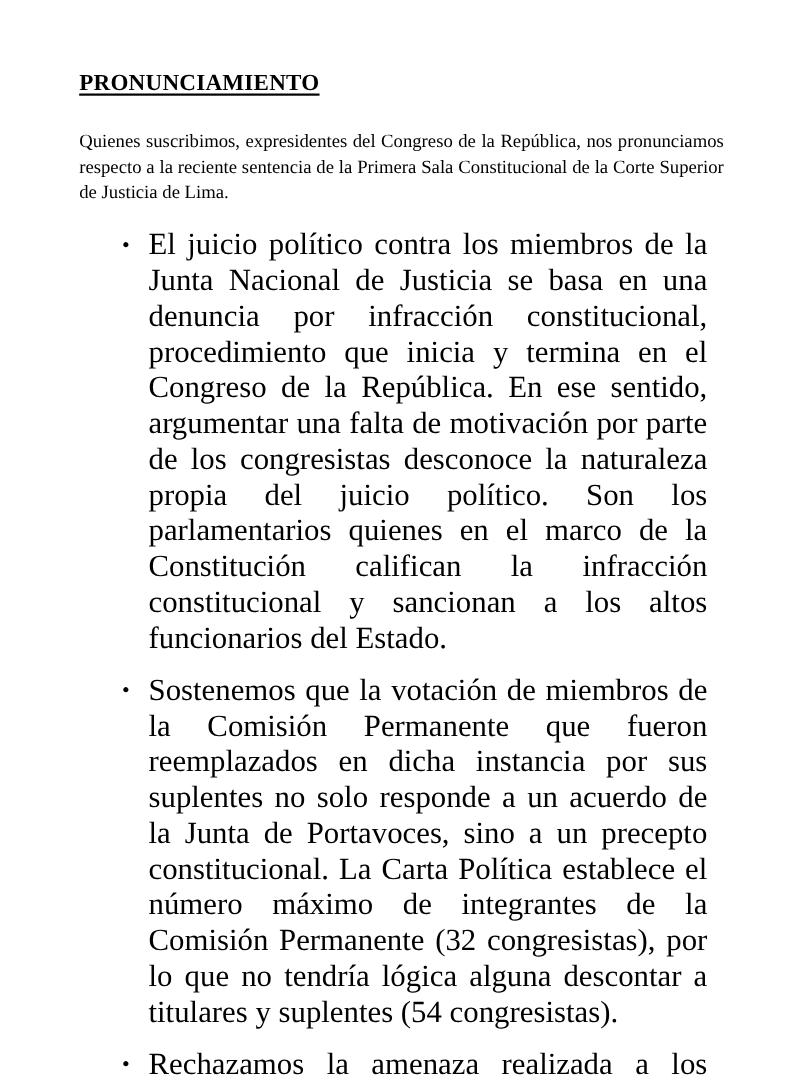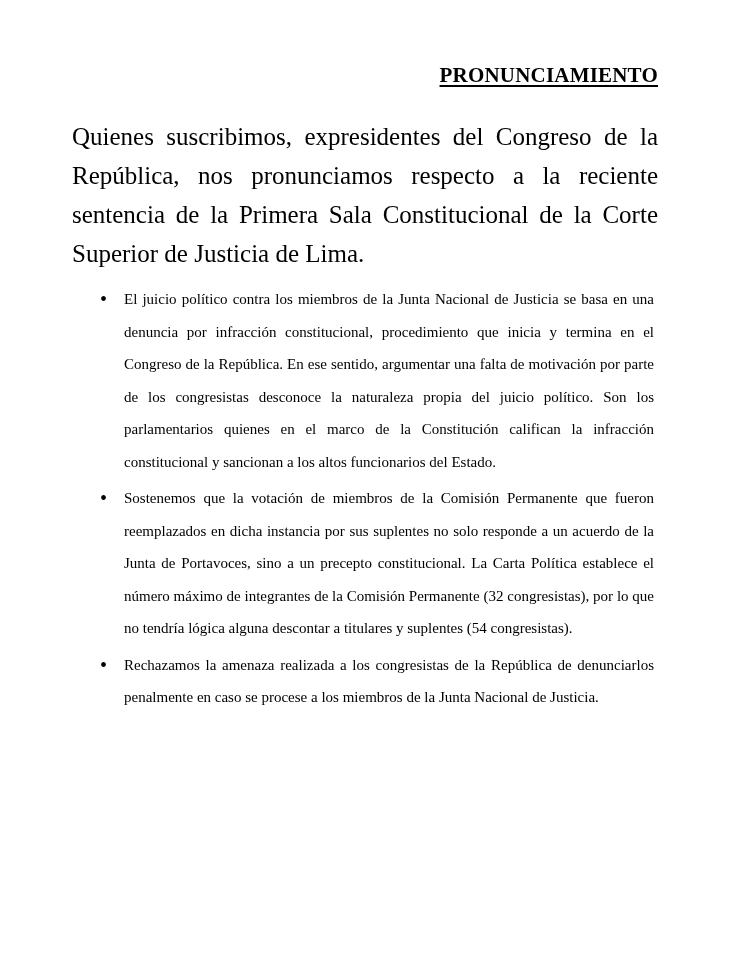--- a/index.html
+++ b/index.html
@@ -20,53 +20,53 @@
     position: relative;
     width: 730px;
     height: 979px;
     box-sizing: border-box;
     padding: 0 72px;
     background: #ffffff;
   }
   .doc-title {
     margin: 0;
     padding-top: 64px;
-    text-align: right;
+    text-align: left;
     font-size: 21px;
     font-weight: bold;
     letter-spacing: 0.2px;
     line-height: 1.1;
   }
   .doc-title .underline-text {
     text-decoration: underline;
     text-underline-offset: 3px;
   }
   .intro {
     margin: 0;
     padding-top: 30px;
-    font-size: 25px;
-    line-height: 39px;
+    font-size: 17px;
+    line-height: 23px;
     text-align: justify;
     text-justify: inter-word;
     hyphens: none;
     font-family: Liberation Serif, serif;
   }
   .bullet-list {
     margin: 0;
     padding: 6px 0 0 0;
     list-style: none;
   }
   .bullet-item {
     position: relative;
     padding-left: 48px;
-    font-size: 15px;
+    font-size: 28px;
     line-height: 32.5px;
     text-align: justify;
     text-justify: inter-word;
-    margin: 4px;
+    margin: 15px;
   }
   .bullet-item::before {
     content: "\2022";
     position: absolute;
     left: 24px;
     top: 0;
     font-size: 20px;
     line-height: 32.5px;
   }
 </style>

